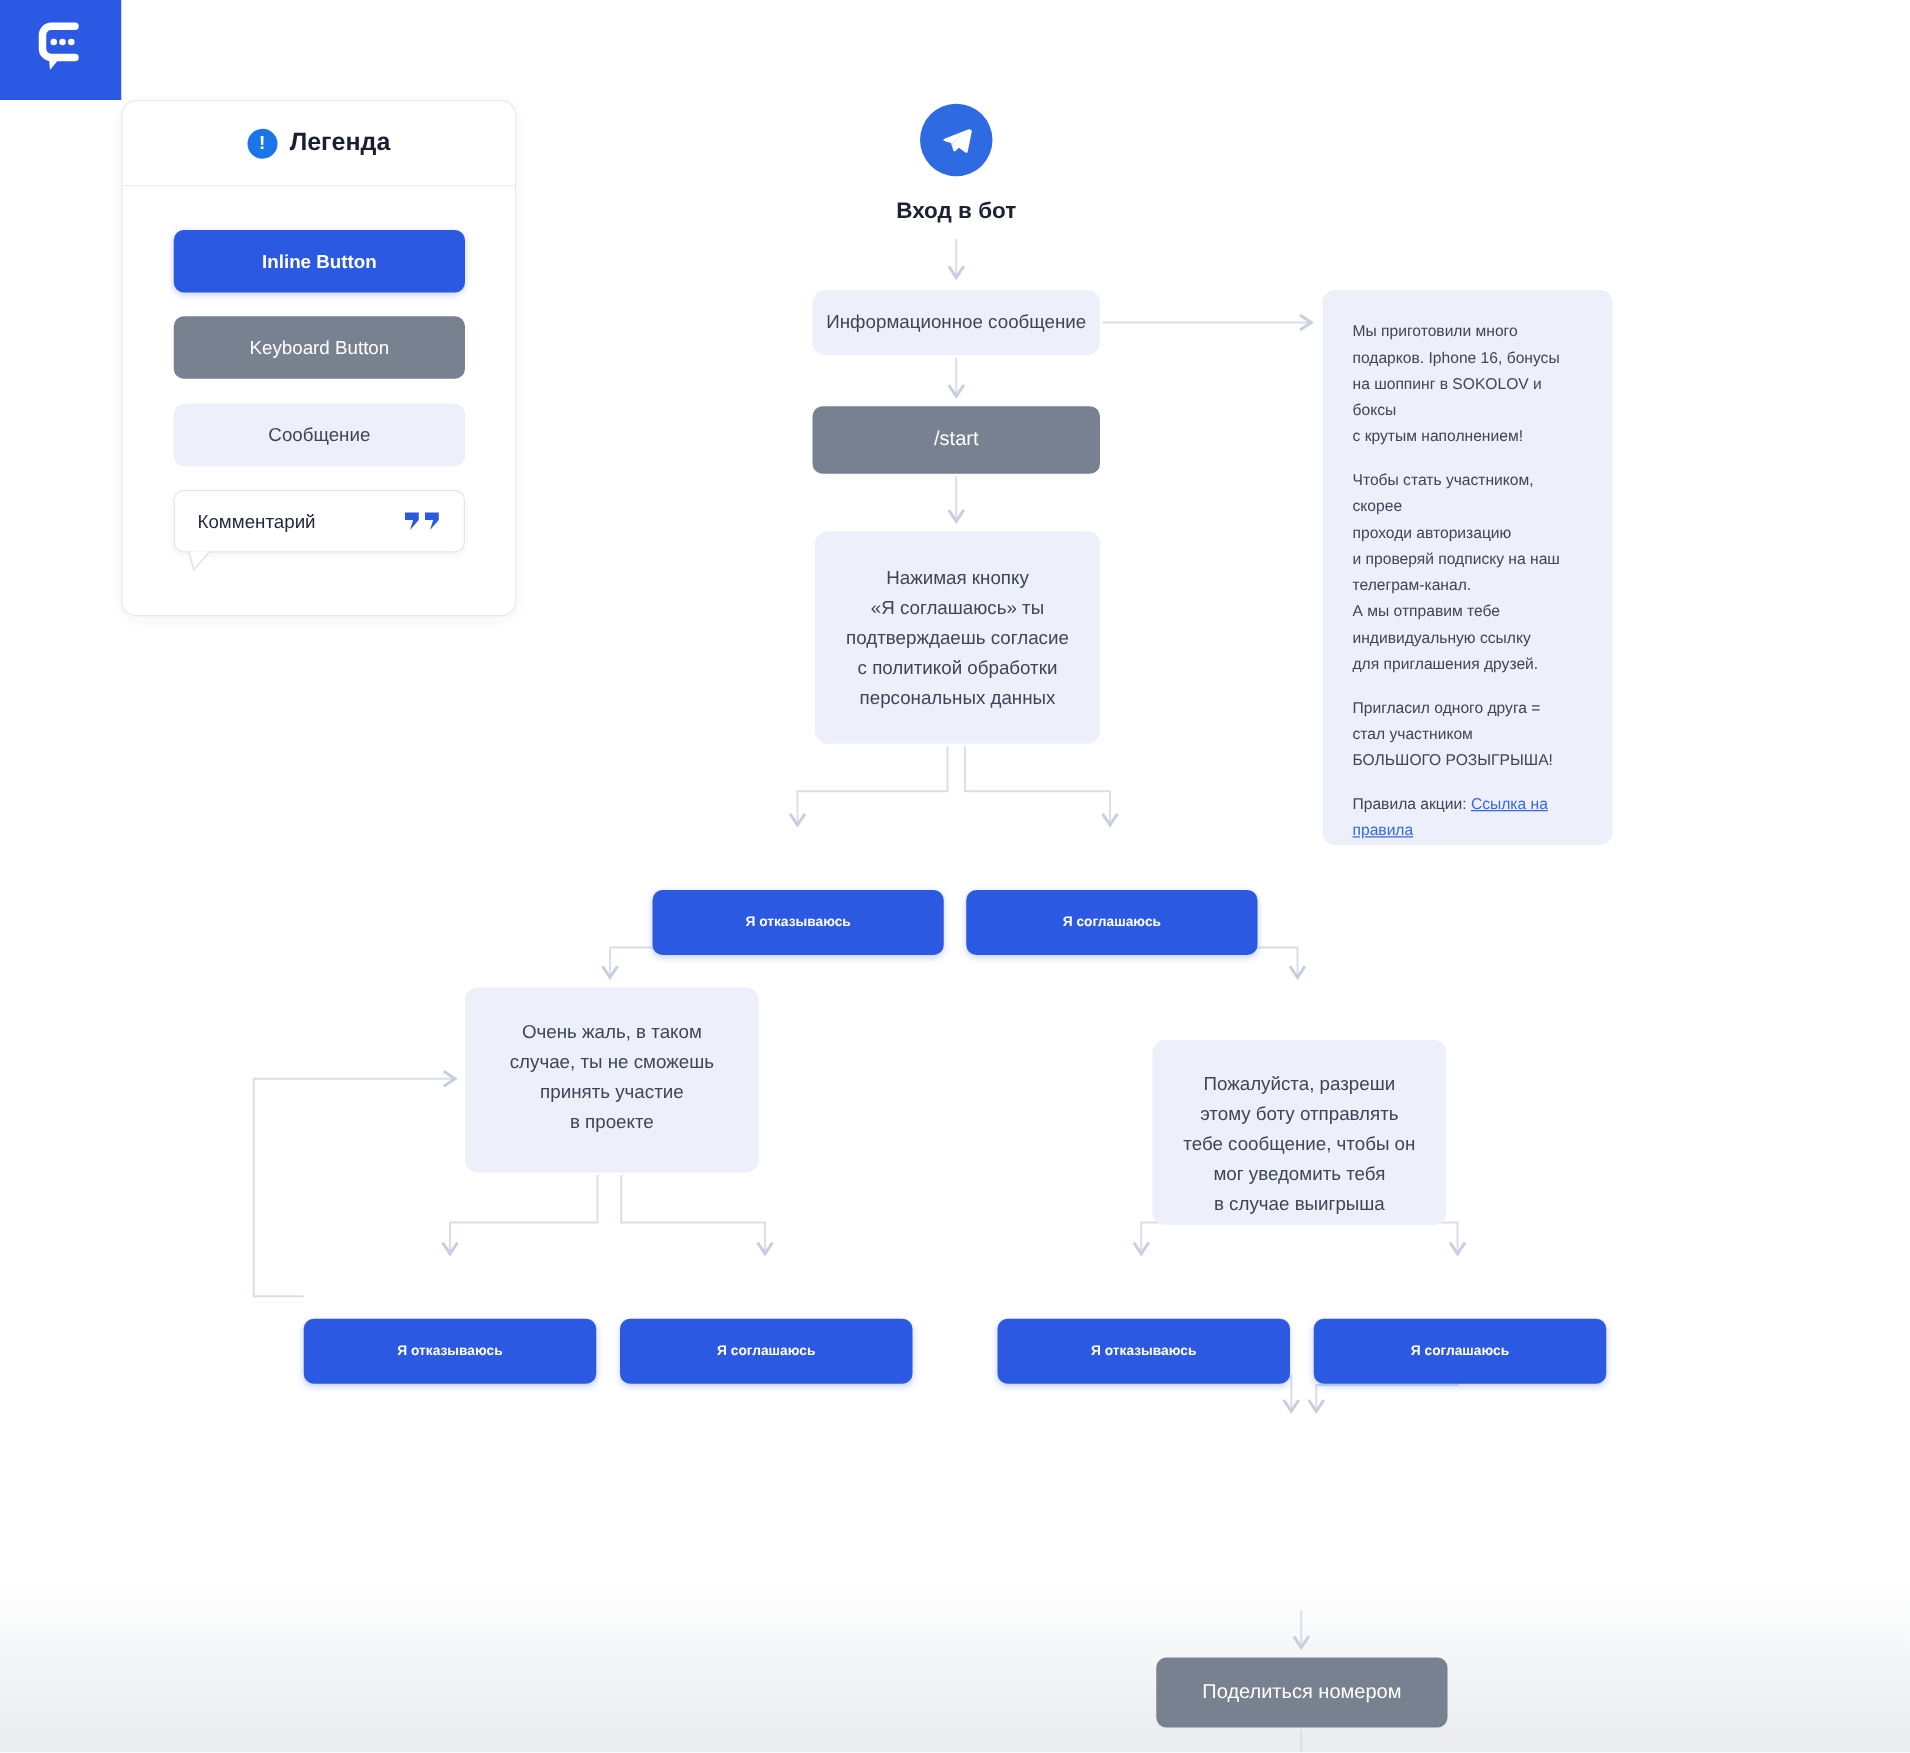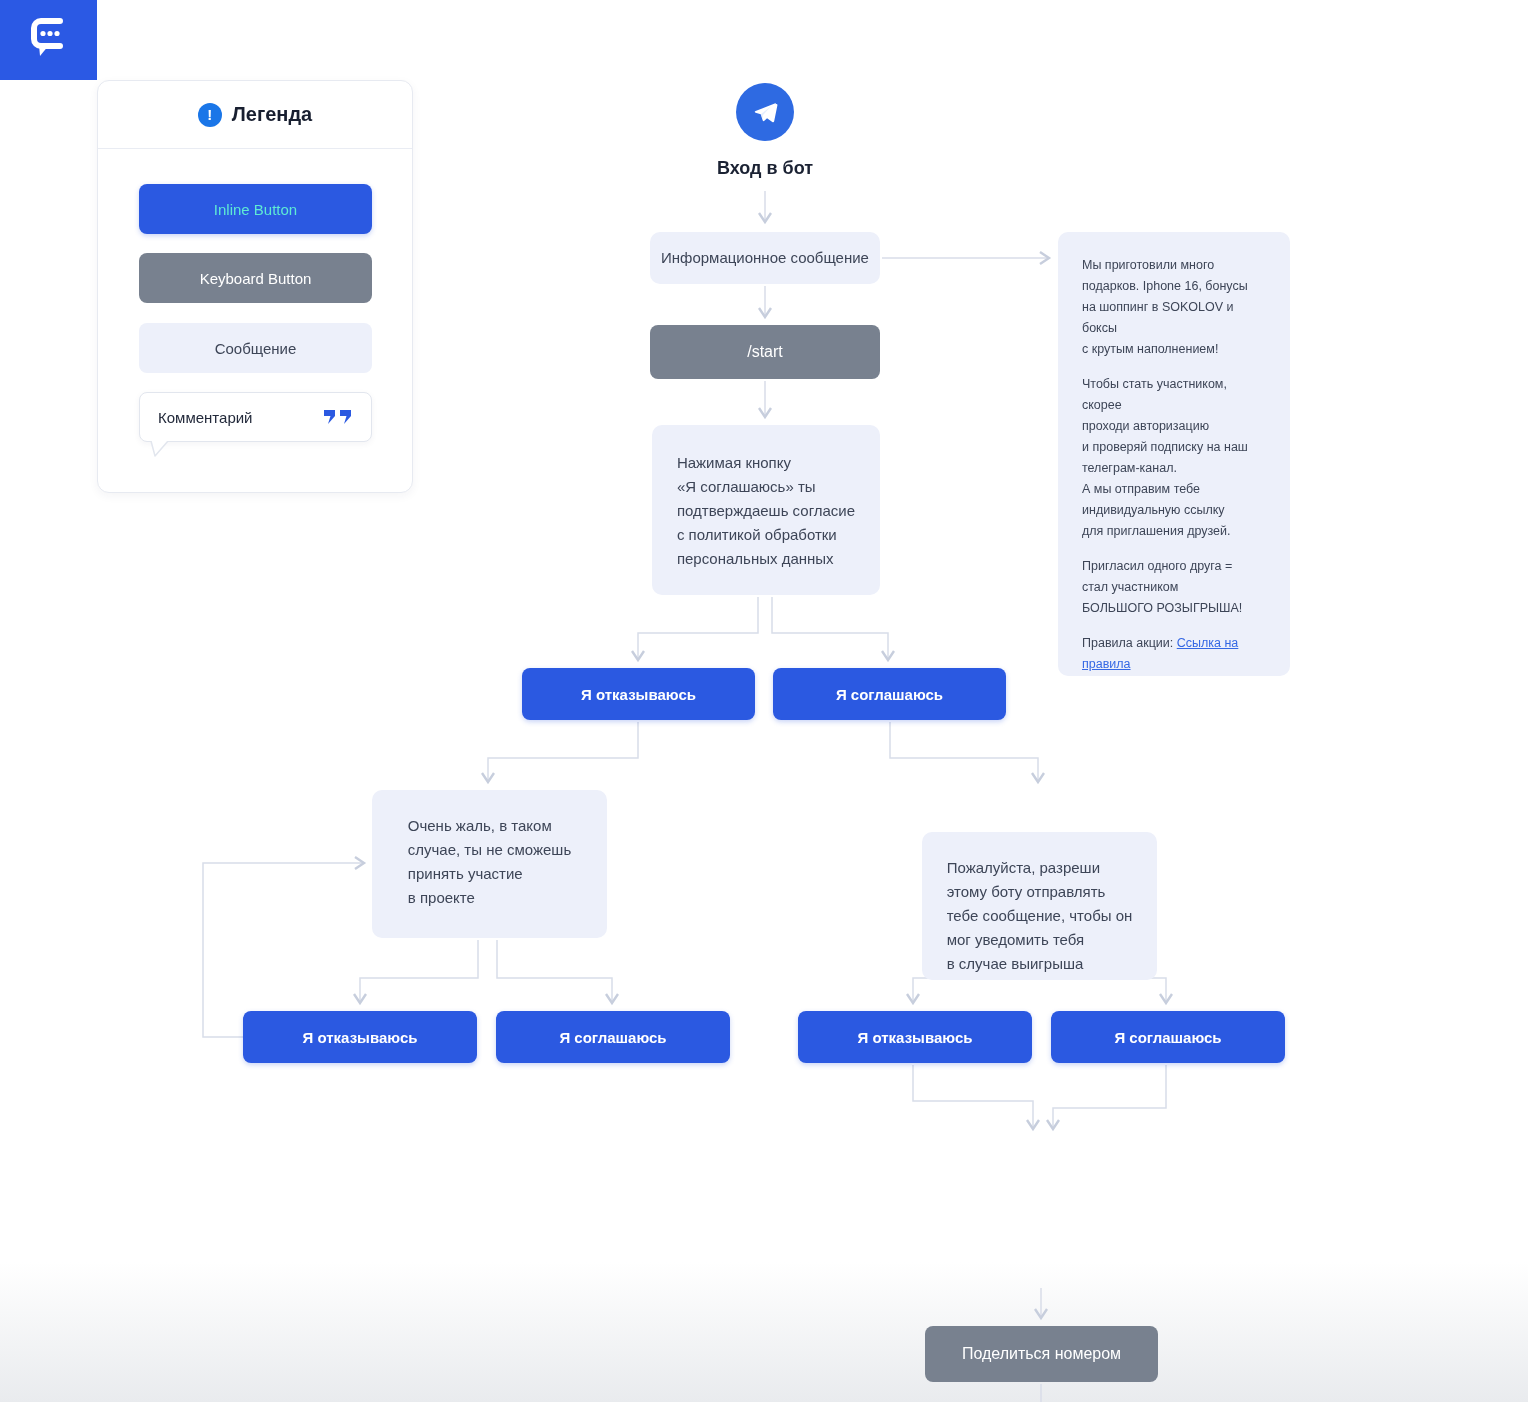--- a/index.html
+++ b/index.html
@@ -28,36 +28,36 @@
   }
   .bang {
     width:24px; height:24px; border-radius:50%; background:#1a76e8; color:#fff;
     font-size:15px; font-weight:700; display:flex; align-items:center; justify-content:center;
   }
   .legend-title { font-size:20px; font-weight:700; color:#181f30; }
   .legend-item {
     position:absolute; left:41px; width:233px; height:50px; border-radius:8px;
     display:flex; align-items:center; justify-content:center; font-size:15px;
   }
-  .btn-blue  { background:#2b59e1; color:#5eead4; font-weight:400; box-shadow:0 2px 5px rgba(43,89,225,.25); }
+  .btn-blue  { background:#2b59e1; color:#ffffff; font-weight:700; box-shadow:0 2px 5px rgba(43,89,225,.25); }
   .btn-gray  { background:#78818f; color:#fff; font-weight:500; }
   .box-msg   { background:#edf0fa; color:#3d4557; }
   .box-comment {
     background:#fff; border:1px solid #e2e6ee; color:#232a3b;
     justify-content:flex-start; padding:0 18px; box-shadow:0 2px 6px rgba(30,40,80,.05);
   }
   .comment-quotes { margin-left:auto; display:flex; }
   .comment-tail { position:absolute; left:52px; top:360px; }
 
   
-  .node { position:absolute; border-radius:8px; display:flex; align-items:center; justify-content:center; }
+  .node { position:absolute; border-radius:8px; display:flex; align-items:center; justify-content:center; text-align:center; }
   .node.msg { background:#edf0fa; border-radius:10px; color:#3d4557; font-size:15px; line-height:24px; }
   .node.msg.top-align { align-items:flex-start; }
   .pre { white-space:pre-line; }
-  .node.blue { background:#2b59e1; color:#fff; font-weight:700; font-size:15px; box-shadow:0 2px 5px rgba(43,89,225,.25); }
+  .node.blue { background:#2b59e1; color:#fff; font-weight:700; font-size:11px; box-shadow:0 2px 5px rgba(43,89,225,.25);margin-top:44px; }
   .node.gray { background:#78818f; color:#fff; font-weight:500; font-size:16px; }
 
   .tg-circle {
     position:absolute; left:736px; top:83px; width:58px; height:58px; border-radius:50%;
     background:#2e6ae2; display:flex; align-items:center; justify-content:center;
   }
   .entry-label {
     position:absolute; left:665px; top:158px; width:200px; text-align:center;
     font-size:18px; font-weight:700; color:#1b2233;
   }

